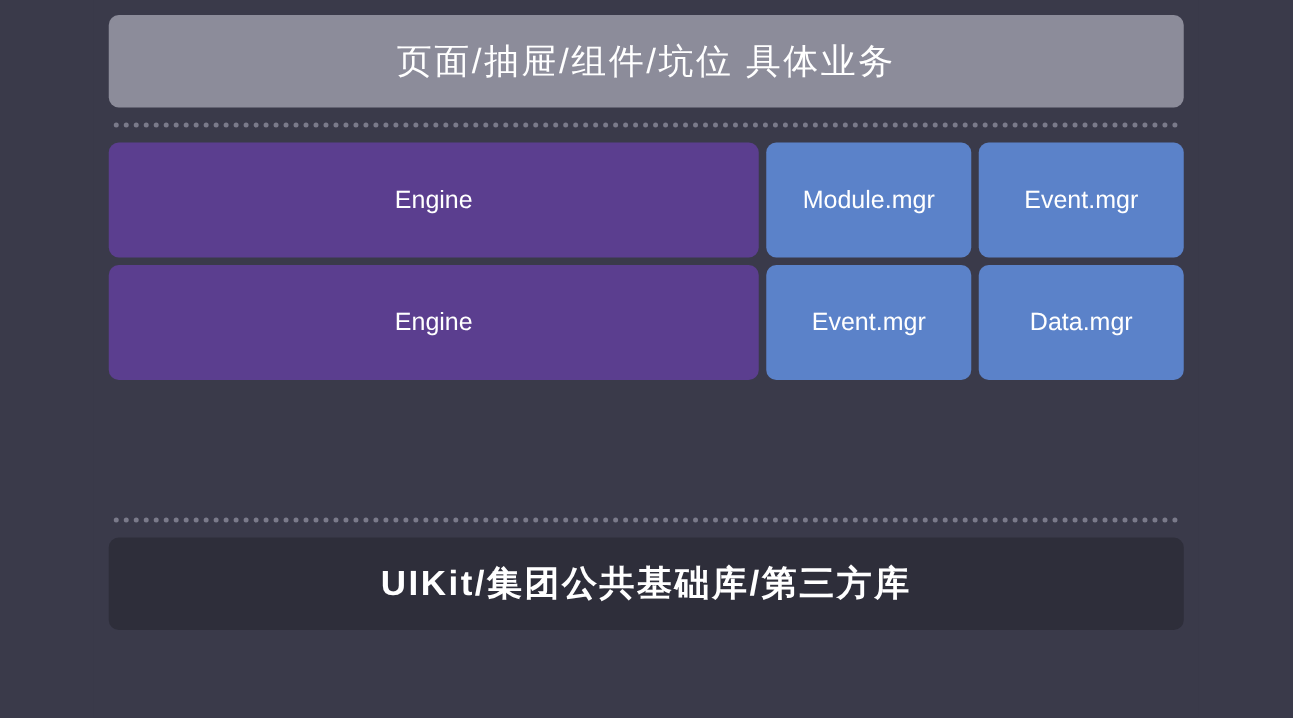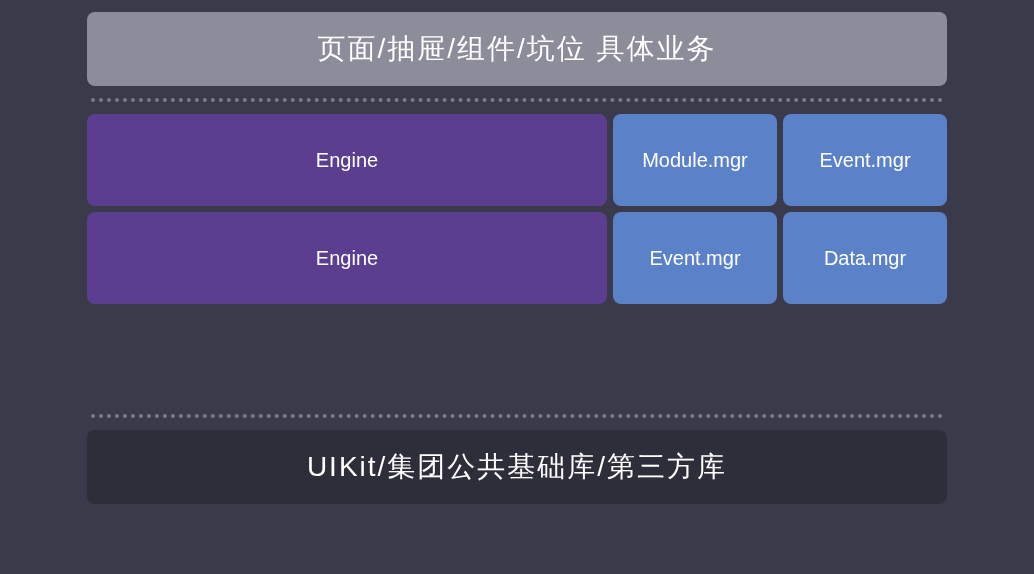--- a/index.html
+++ b/index.html
@@ -83,21 +83,21 @@
     
     .bottom-bar {
       background: #2e2e3a;
       border-radius: 8px;
       height: 74px;
       display: flex;
       align-items: center;
       justify-content: center;
       color: #fff;
       font-size: 28px;
-      font-weight: 400;
+      font-weight: 700;
       letter-spacing: 2px;
     }
 
     .main-grid {
       display: flex;
       flex-direction: row;
       gap: 6px;
     }
 
     .left-grid {

